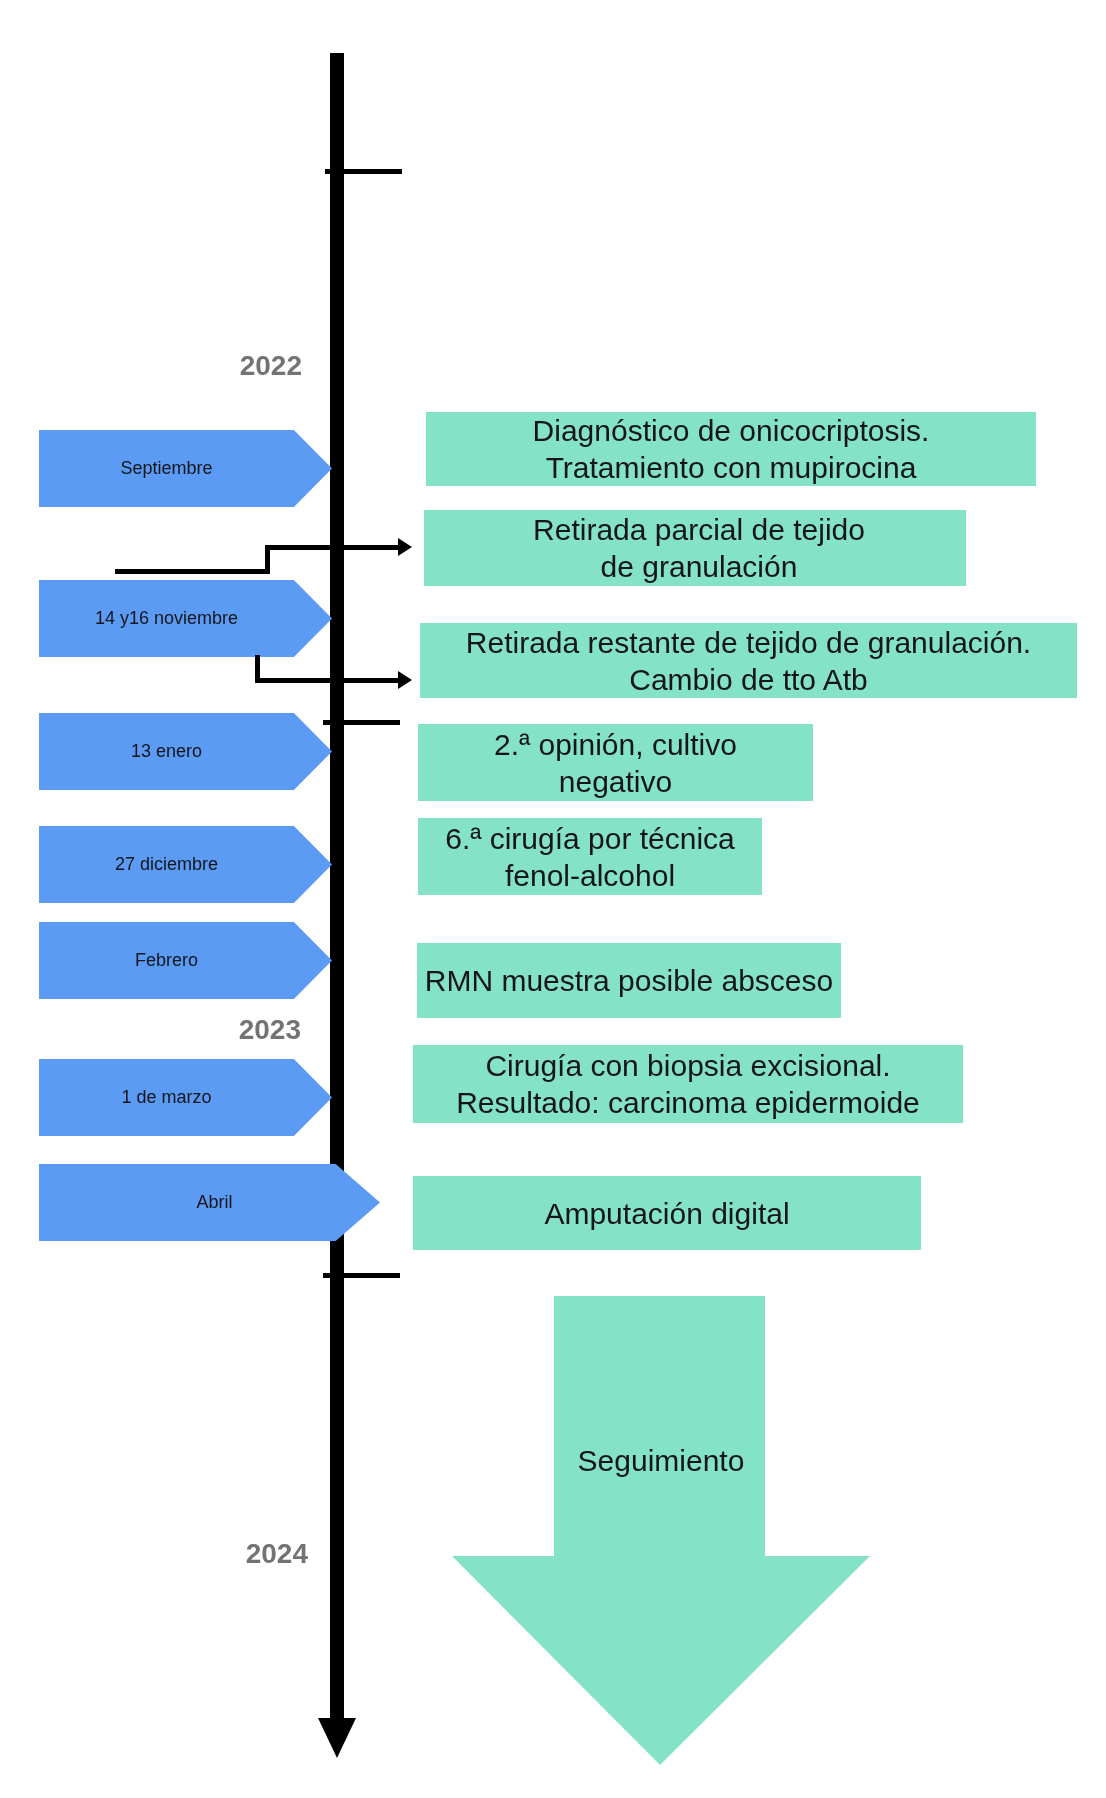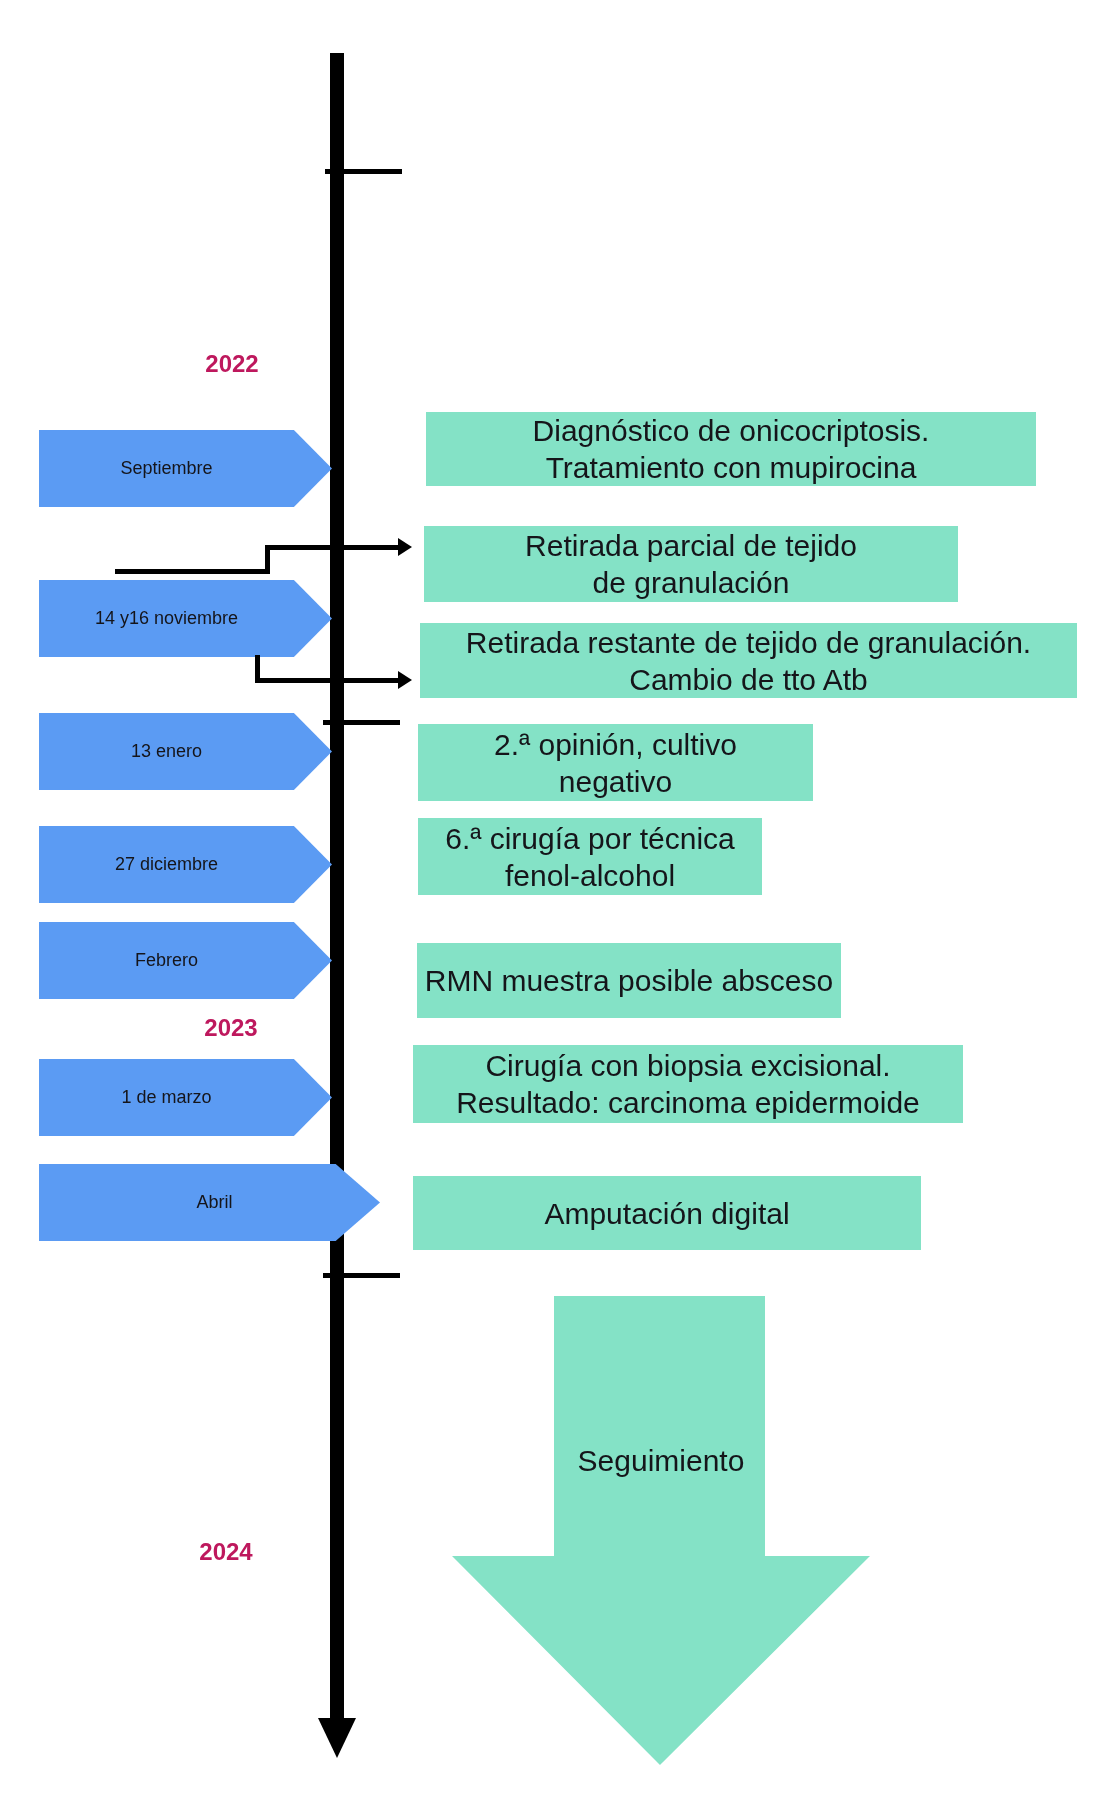--- a/index.html
+++ b/index.html
@@ -13,21 +13,21 @@
     position:relative;width:1106px;height:1798px;background:#ffffff;overflow:hidden;
   }
   
   .spine{position:absolute;left:330px;top:53px;width:14px;height:1665px;background:#000;}
   .spine-arrowhead{
     position:absolute;left:318px;top:1718px;width:0;height:0;
     border-left:19px solid transparent;border-right:19px solid transparent;border-top:40px solid #000;
   }
   .tick{position:absolute;height:5px;background:#000;}
   
-  .year{position:absolute;width:140px;text-align:center;font-size:24px;font-weight:bold;color:#be185d;}
+  .year{position:absolute;width:140px;text-align:right;font-size:28px;font-weight:bold;color:#737373;}
   
   .flag{
     position:absolute;left:39px;width:293px;height:77px;background:var(--blue);
     clip-path:polygon(0 0,87% 0,100% 50%,87% 100%,0 100%);
     display:flex;align-items:center;justify-content:center;
   }
   .flag span{
     font-size:18px;color:var(--ink);padding-right:38px;white-space:nowrap;
   }
   
@@ -60,21 +60,21 @@
 
   <div class="spine"></div>
   <div class="spine-arrowhead"></div>
 
   <div class="tick" style="left:325px;top:169px;width:77px;"></div>
   <div class="tick" style="left:323px;top:720px;width:77px;"></div>
   <div class="tick" style="left:323px;top:1273px;width:77px;"></div>
 
   <div class="year" style="left:162px;top:350px;">2022</div>
   <div class="year" style="left:161px;top:1014px;">2023</div>
-  <div class="year" style="left:156px;top:1538px;">2024</div>
+  <div class="year" style="left:168px;top:1538px;">2024</div>
 
   <div class="flag" style="top:430px;">
     <span>Septiembre</span>
   </div>
   <div class="flag" style="top:580px;">
     <span>14 y16 noviembre</span>
   </div>
   <div class="flag" style="top:713px;">
     <span>13 enero</span>
   </div>
@@ -95,21 +95,21 @@
   <div class="seg" style="left:265px;top:545px;width:5px;height:29px;"></div>
   <div class="seg" style="left:265px;top:545px;width:133px;height:5px;"></div>
   <div class="conn-arrowhead" style="left:398px;top:538px;"></div>
 
   <div class="seg" style="left:255px;top:655px;width:5px;height:28px;"></div>
   <div class="seg" style="left:255px;top:678px;width:143px;height:5px;"></div>
   <div class="conn-arrowhead" style="left:398px;top:671px;"></div>
 
   <div class="event" style="left:426px;top:412px;width:610px;height:74px;">Diagnóstico de onicocriptosis.
 Tratamiento con mupirocina</div>
-  <div class="event" style="left:424px;top:526px;width:534px;height:76px;">Retirada parcial de tejido
+  <div class="event" style="left:424px;top:510px;width:534px;height:76px;padding-left:8px;">Retirada parcial de tejido
 de granulación</div>
   <div class="event" style="left:420px;top:623px;width:657px;height:75px;">Retirada restante de tejido de granulación.
 Cambio de tto Atb</div>
   <div class="event" style="left:418px;top:724px;width:395px;height:77px;">2.ª opinión, cultivo
 negativo</div>
   <div class="event" style="left:418px;top:818px;width:344px;height:77px;">6.ª cirugía por técnica
 fenol-alcohol</div>
   <div class="event" style="left:417px;top:943px;width:424px;height:75px;">RMN muestra posible absceso</div>
   <div class="event" style="left:413px;top:1045px;width:550px;height:78px;">Cirugía con biopsia excisional.
 Resultado: carcinoma epidermoide</div>

